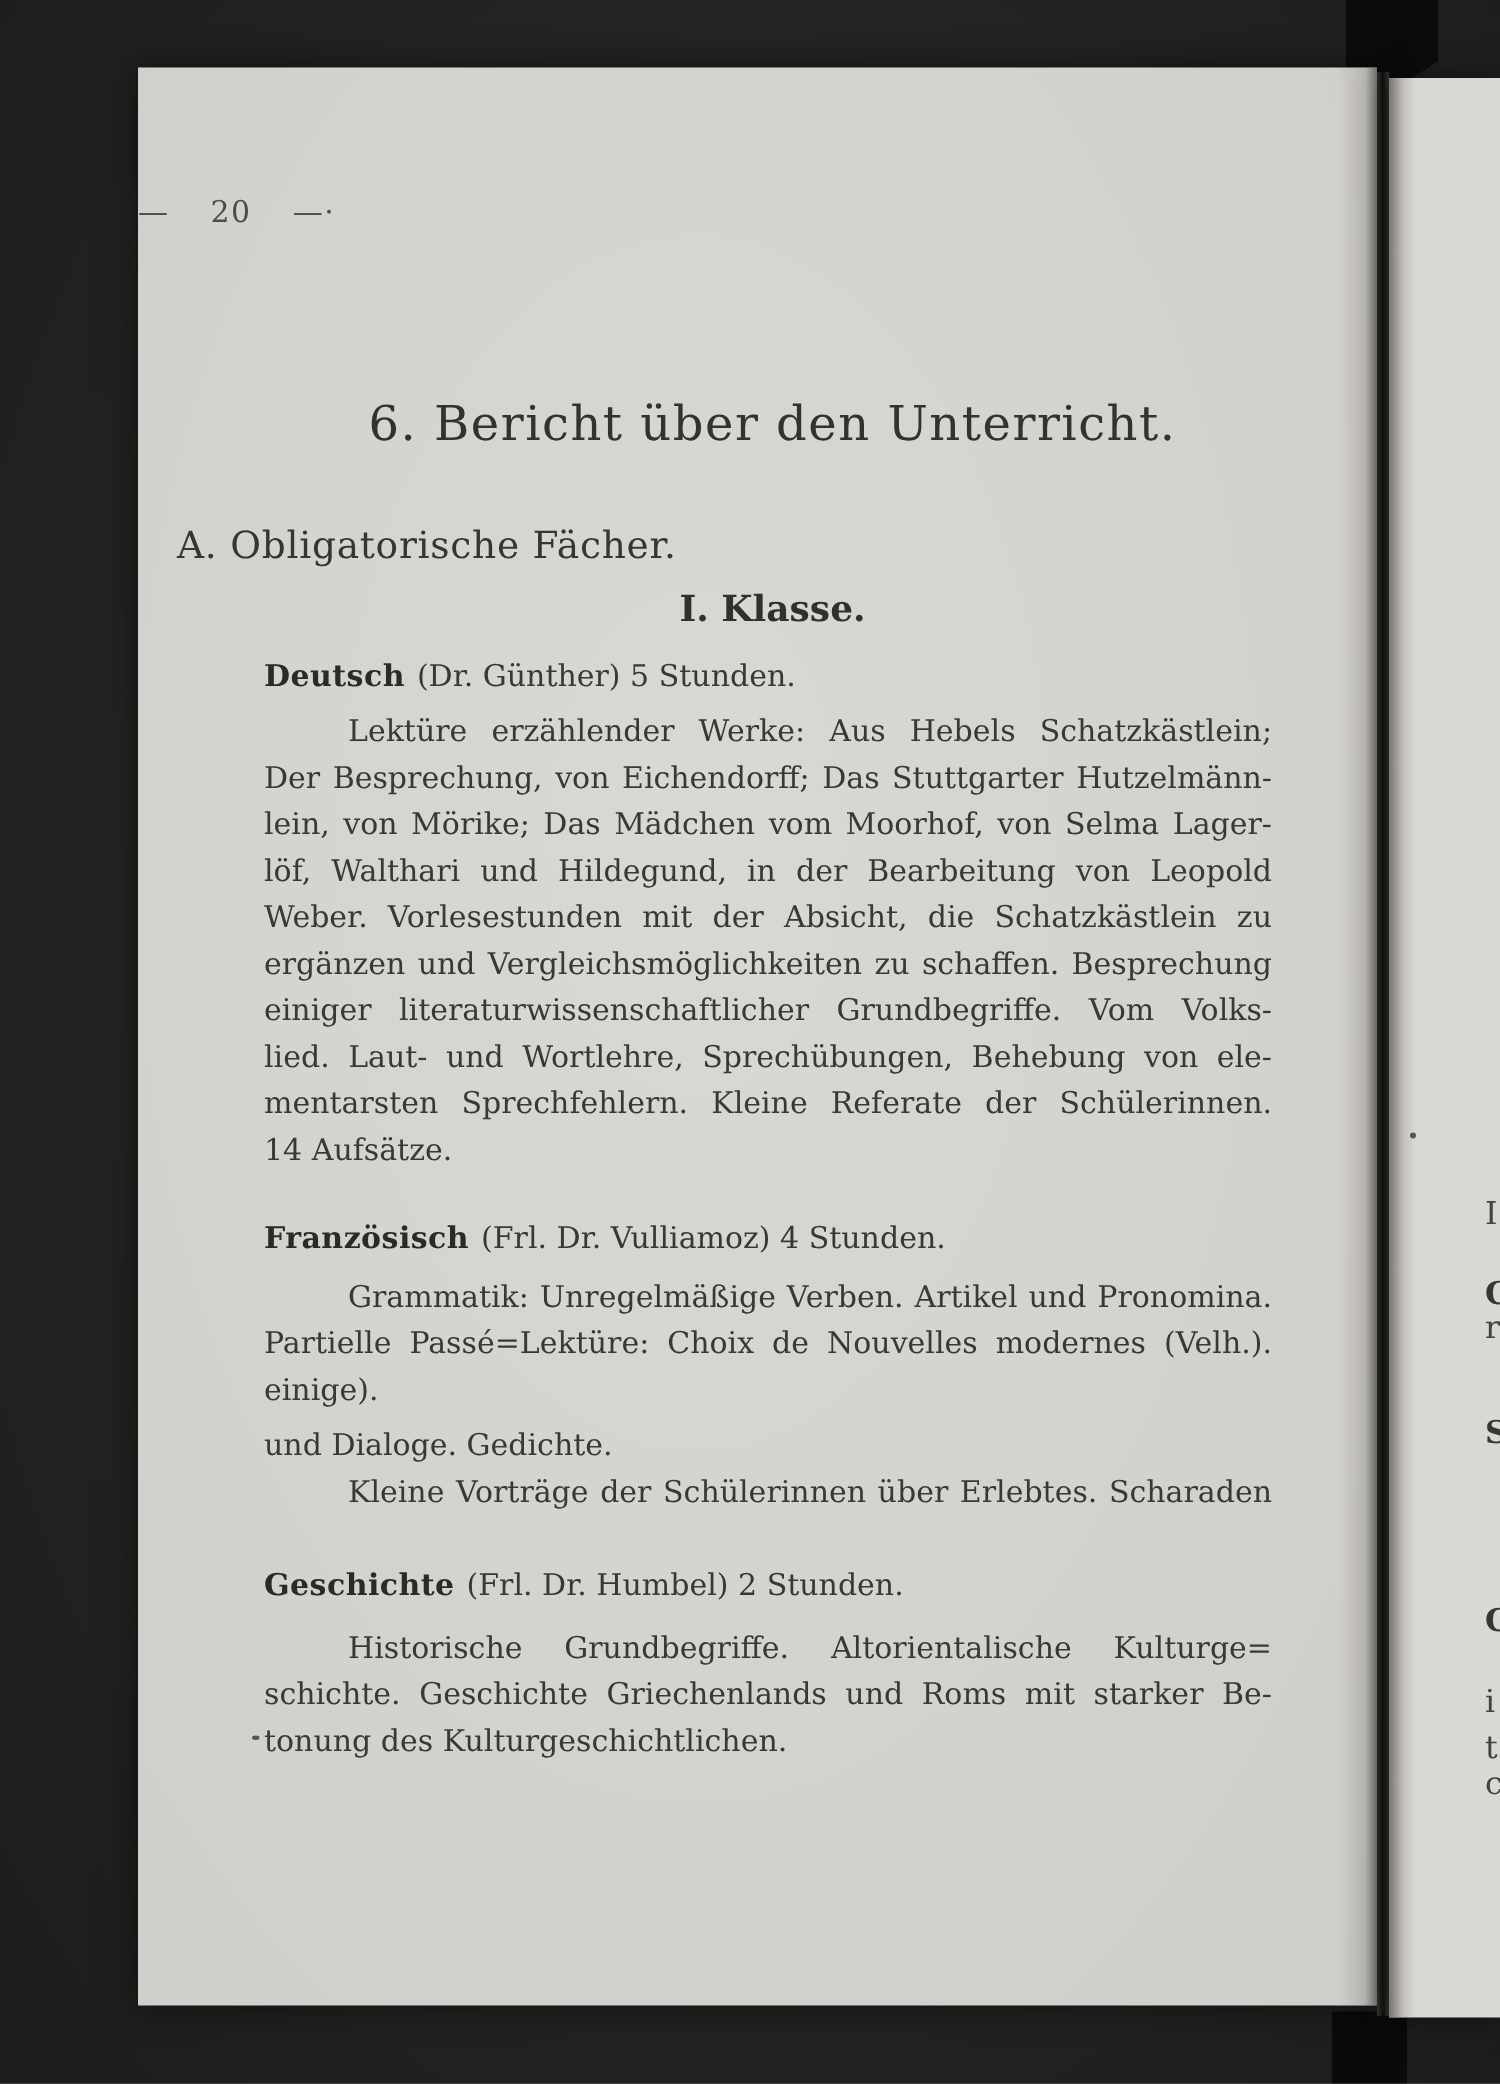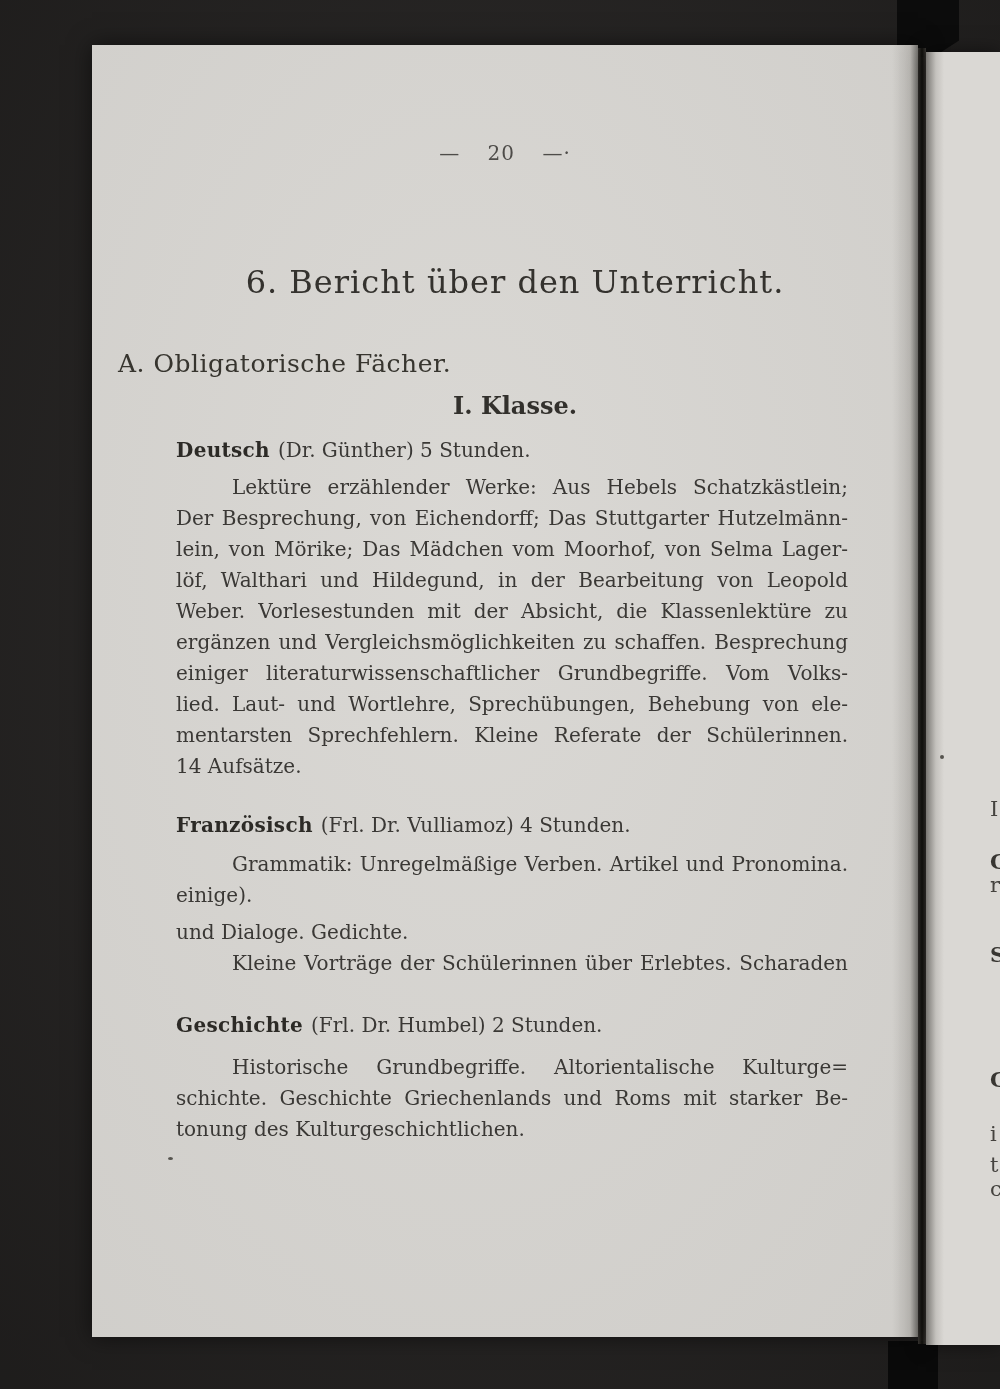--- a/index.html
+++ b/index.html
@@ -66,22 +66,21 @@
   }
   .gutter-line {
     position: absolute;
     left: 918px; top: 48px; width: 8px; height: 1296px;
     background: linear-gradient(to right, #3f3c38, #15140fcc 50%, #3f3c38);
   }
 
   
   .pagenum {
     position: absolute;
-    left: 0; top: 96px; width: 100%;
-    text-align: center;
+    left: 0; top: 84px; width: 100%;
     font-size: 20px;
     color: #4e4c49;
     word-spacing: 20px;
     letter-spacing: 1px;
   }
   .doc-title {
     position: absolute;
     left: 10px; top: 218px; width: 100%;
     text-align: center;
     font-size: 32px;
@@ -170,33 +169,34 @@
     <div class="content">
 
       <div class="subject-heading">
         <span class="subject-name">Deutsch</span><span>(Dr. Günther) 5 Stunden.</span>
       </div>
       <div class="para" style="margin-top:6px;">
         <div class="line first">Lektüre erzählender Werke: Aus Hebels Schatzkästlein;</div>
         <div class="line">Der Besprechung, von Eichendorff; Das Stuttgarter Hutzelmänn-</div>
         <div class="line">lein, von Mörike; Das Mädchen vom Moorhof, von Selma Lager-</div>
         <div class="line">löf, Walthari und Hildegund, in der Bearbeitung von Leopold</div>
-        <div class="line">Weber. Vorlesestunden mit der Absicht, die Klassenlektüre zu</div>
+        <div class="line">Weber. Vorlesestunden mit der Absicht, die Schatzkästlein zu</div>
         <div class="line">ergänzen und Vergleichsmöglichkeiten zu schaffen. Besprechung</div>
         <div class="line">einiger literaturwissenschaftlicher Grundbegriffe. Vom Volks-</div>
         <div class="line">lied. Laut- und Wortlehre, Sprechübungen, Behebung von ele-</div>
         <div class="line">mentarsten Sprechfehlern. Kleine Referate der Schülerinnen.</div>
         <div class="line last">14 Aufsätze.</div>
       </div>
 
       <div class="subject-heading" style="margin-top:28px;">
         <span class="subject-name">Französisch</span><span>(Frl. Dr. Vulliamoz) 4 Stunden.</span>
       </div>
       <div class="para" style="margin-top:8px;">
         <div class="line first">Grammatik: Unregelmäßige Verben. Artikel und Pronomina.</div>
+        <div class="line">Partielle Passé=Lektüre: Choix de Nouvelles modernes (Velh.).</div>
         <div class="line last">einige).</div>
       </div>
       <div class="para" style="margin-top:6px;">
         <div class="line last">und Dialoge. Gedichte.</div>
         <div class="line first">Kleine Vorträge der Schülerinnen über Erlebtes. Scharaden</div>
       </div>
 
       <div class="subject-heading" style="margin-top:31px;">
         <span class="subject-name">Geschichte</span><span>(Frl. Dr. Humbel) 2 Stunden.</span>
       </div>

